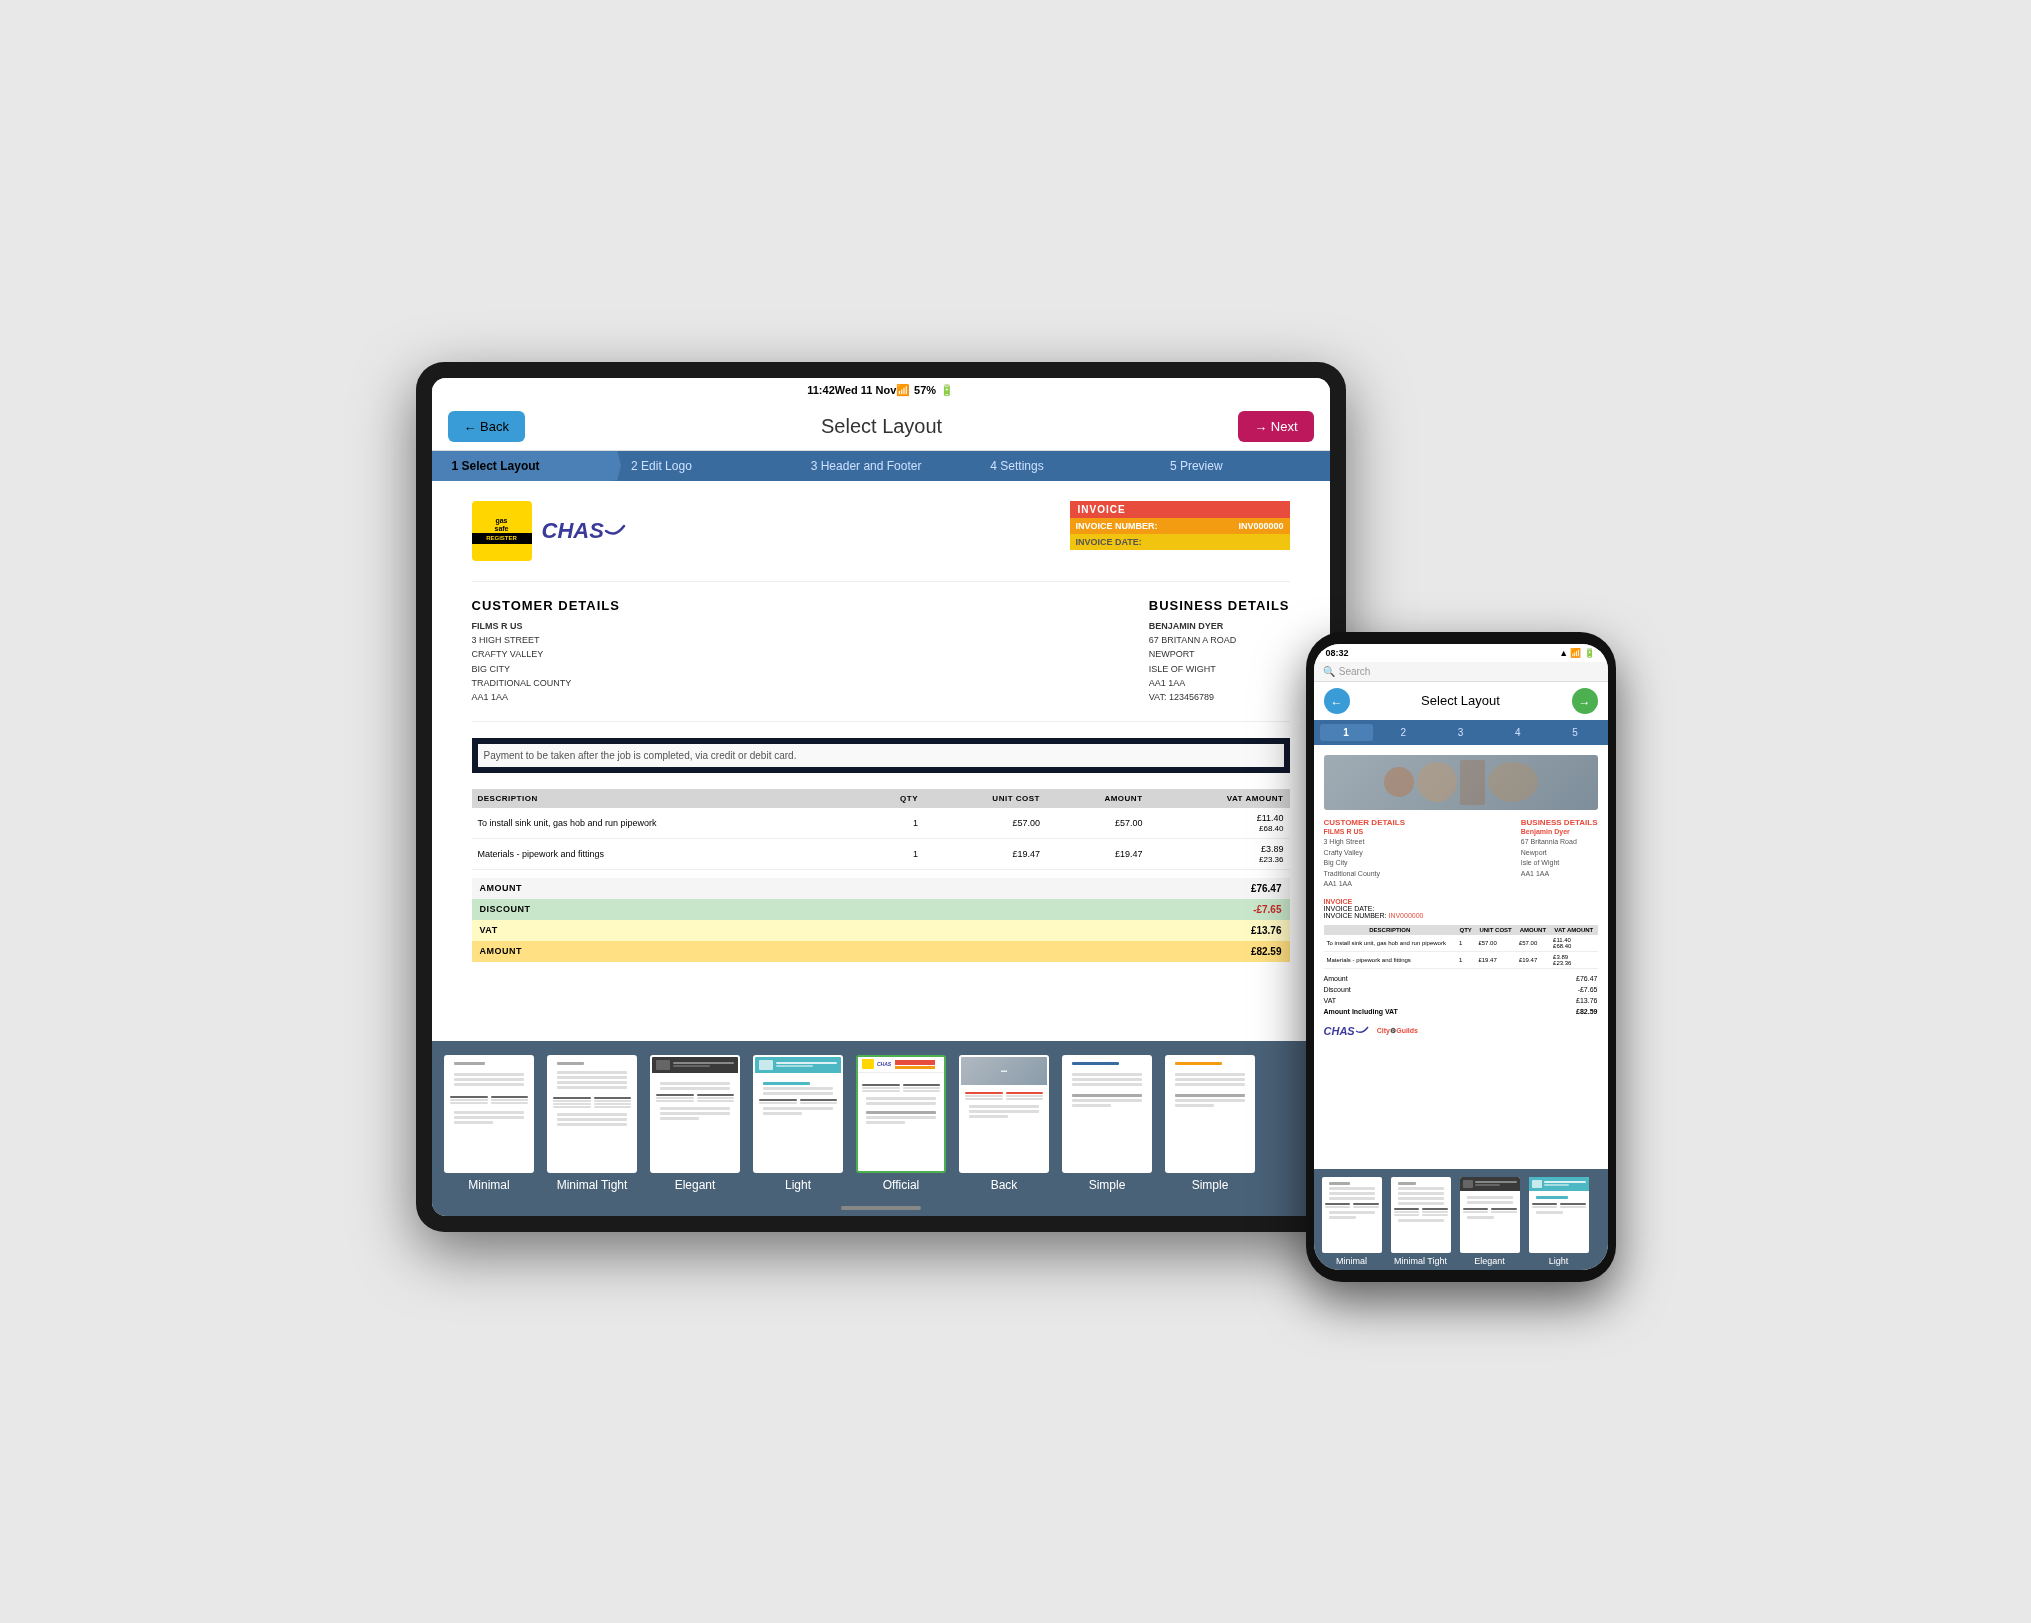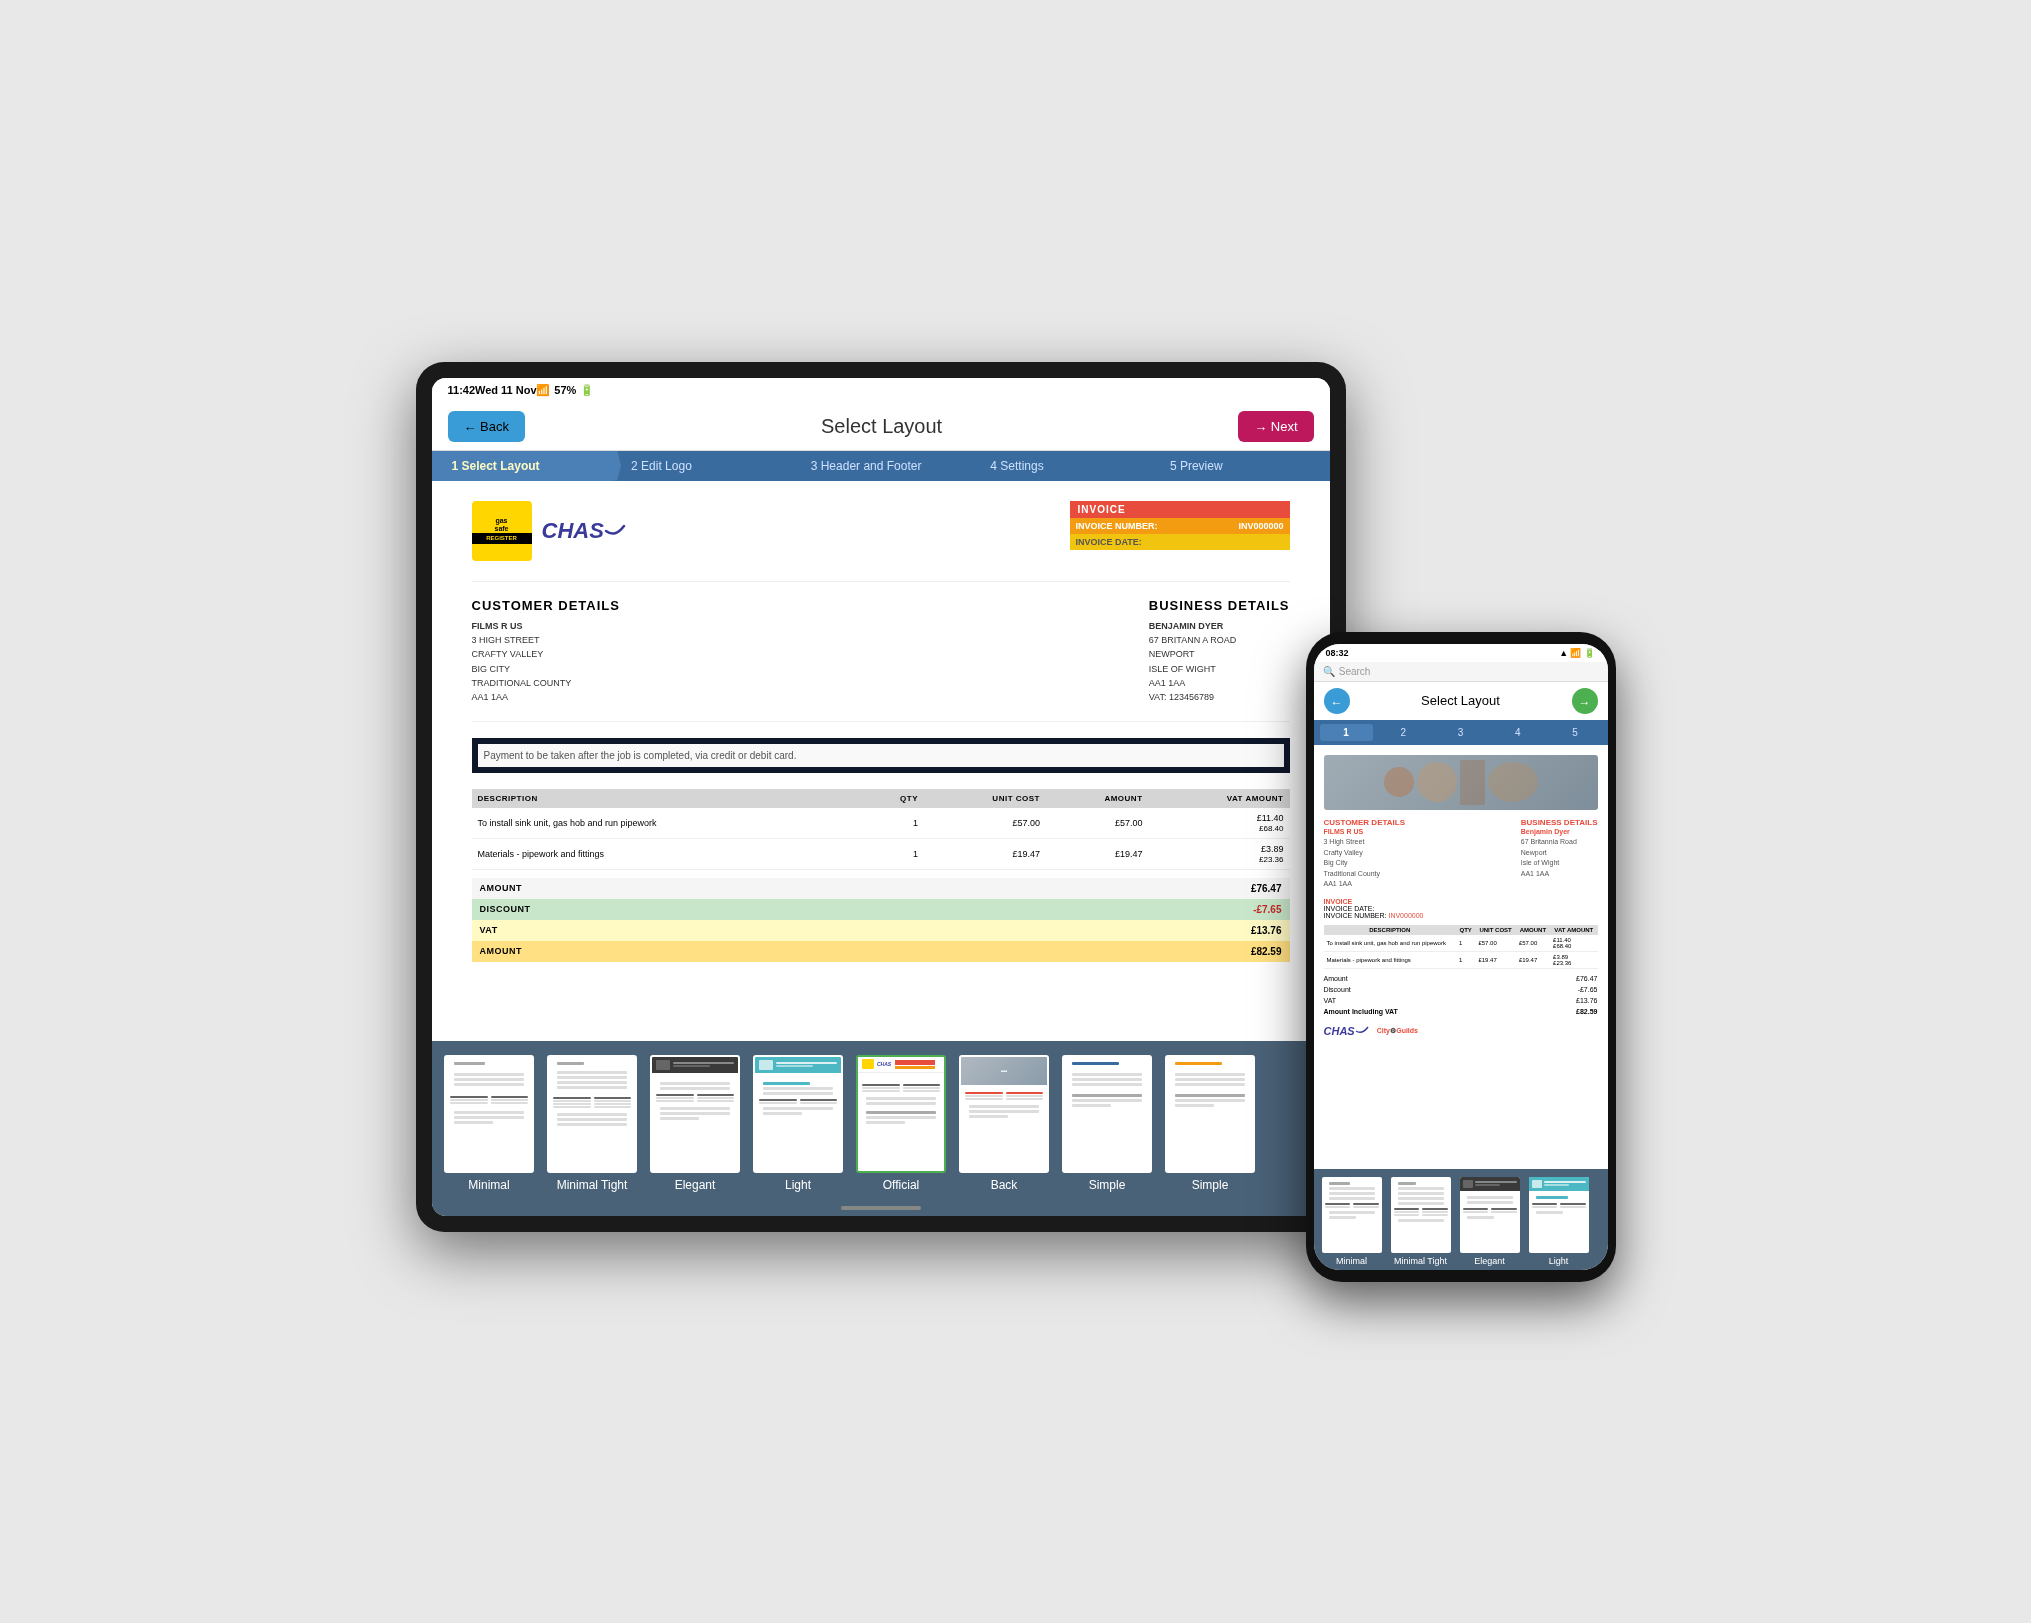--- a/index.html
+++ b/index.html
@@ -37,21 +37,21 @@
       overflow: hidden;
       height: 100%;
       display: flex;
       flex-direction: column;
     }
 
     .tablet-status-bar {
       background: #fff;
       padding: 6px 16px;
       display: flex;
-      justify-content: flex-start;
+      justify-content: center;
       align-items: center;
       font-size: 11px;
       font-weight: 600;
     }
 
     .tablet-header {
       background: #fff;
       padding: 8px 16px;
       display: flex;
       align-items: center;
@@ -102,21 +102,21 @@
       font-size: 12px;
       color: #cce0ff;
       display: flex;
       align-items: center;
       position: relative;
       flex: 1;
     }
 
     .progress-step.active {
       background: #4a80b5;
-      color: #fef9c3;
+      color: #000000;
       font-weight: 600;
       align-items: center;
     }
 
     .progress-step::after {
       content: '';
       position: absolute;
       right: -10px;
       top: 0;
       bottom: 0;

